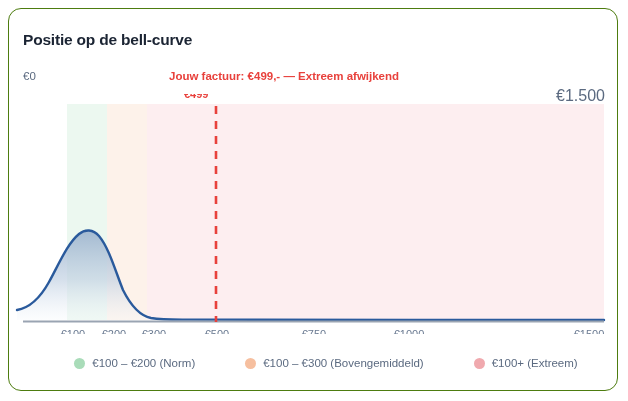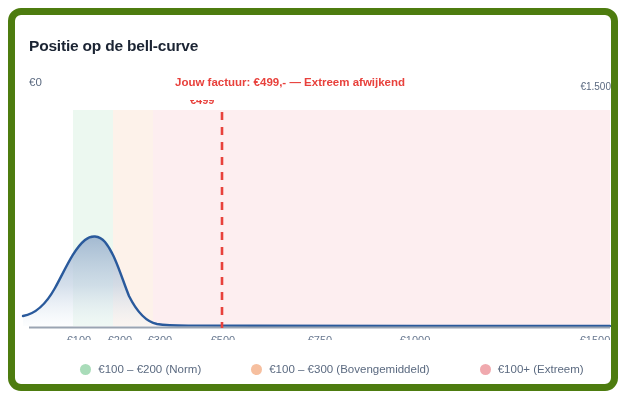--- a/index.html
+++ b/index.html
@@ -15,21 +15,21 @@
   }
 
   .card {
     position: absolute;
     left: 8px;
     top: 8px;
     width: 610px;
     height: 383px;
     box-sizing: border-box;
     background: #ffffff;
-    border: 7px solid #4d7c0f;
+    border: 1px solid #4d7c0f;
     border-radius: 13px;
     overflow: hidden;
   }
 
   .card-title {
     position: absolute;
     left: 14px;
     top: 22px;
     font-size: 15.5px;
     font-weight: bold;
@@ -50,22 +50,22 @@
     position: absolute;
     left: 14px;
     top: 3px;
     font-size: 11.5px;
     color: #5b6a80;
     white-space: nowrap;
   }
   .scale-max {
     position: absolute;
     right: 14px;
-    top: 8px;
-    font-size: 10px;
+    top: 20px;
+    font-size: 16px;
     color: #5b6a80;
     white-space: nowrap;
   }
   .invoice-callout {
     position: absolute;
     left: 160px;
     top: 3px;
     font-size: 11.5px;
     font-weight: bold;
     color: #e8413c;

